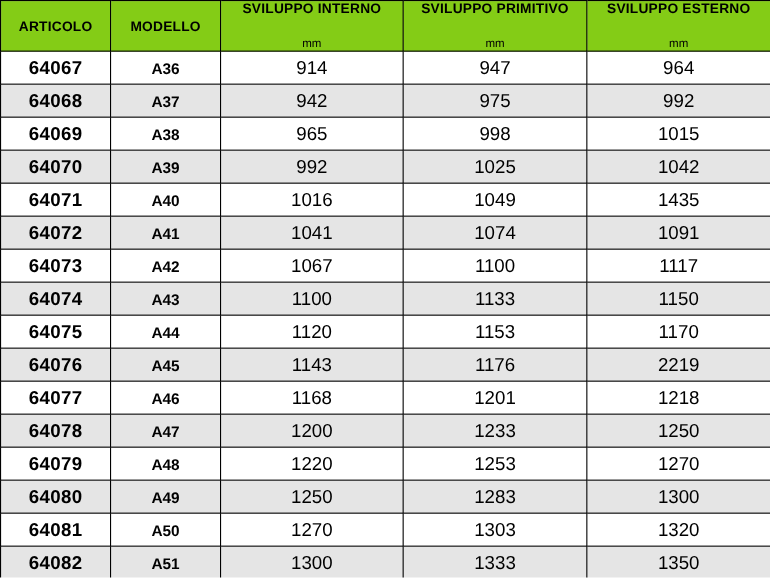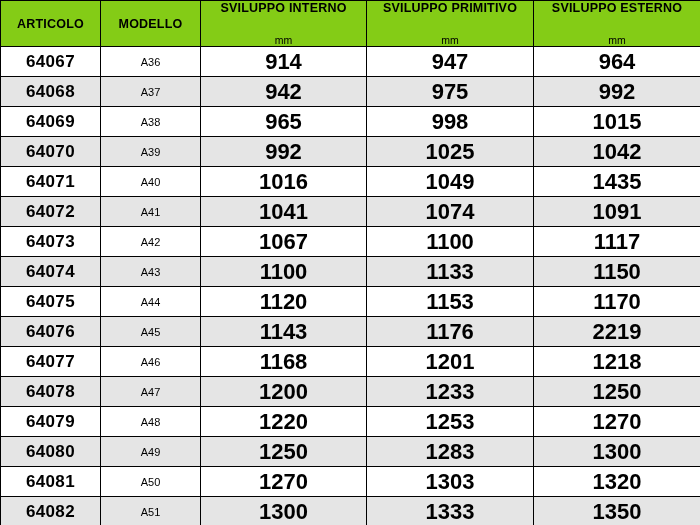--- a/index.html
+++ b/index.html
@@ -51,26 +51,26 @@
   tbody tr { height: 30px; }
   tbody tr.odd td { background: #ffffff; }
   tbody tr.even td { background: #e5e5e5; }
 
   tbody td.art {
     font-size: 17px;
     font-weight: bold;
     letter-spacing: 0.3px;
   }
   tbody td.mod {
-    font-size: 11px;
+    font-size: 14px;
+    font-weight: bold;
+  }
+  tbody td.num {
+    font-size: 17px;
     font-weight: normal;
-  }
-  tbody td.num {
-    font-size: 22px;
-    font-weight: bold;
   }
 </style>
 </head>
 <body>
 
 <table id="spec-table">
   <colgroup>
     <col class="c0">
       <col class="c1">
       <col class="c2">

